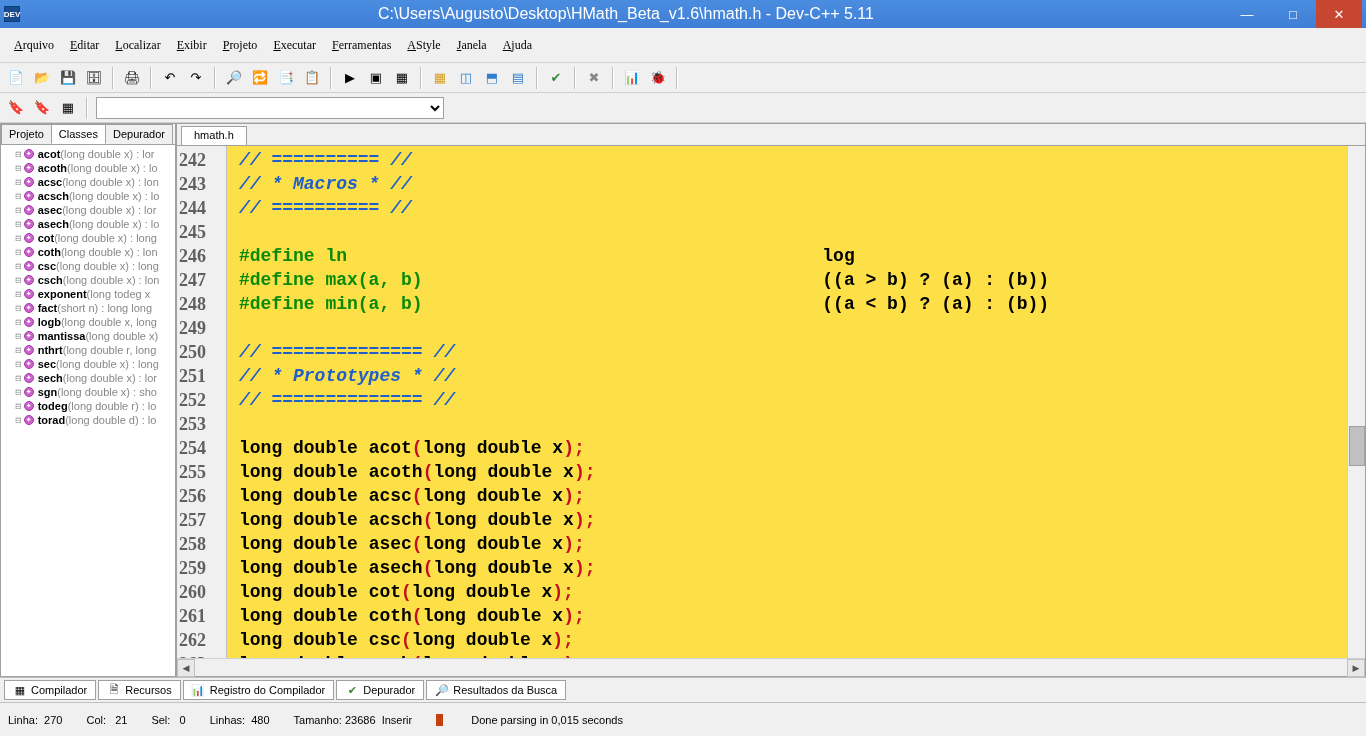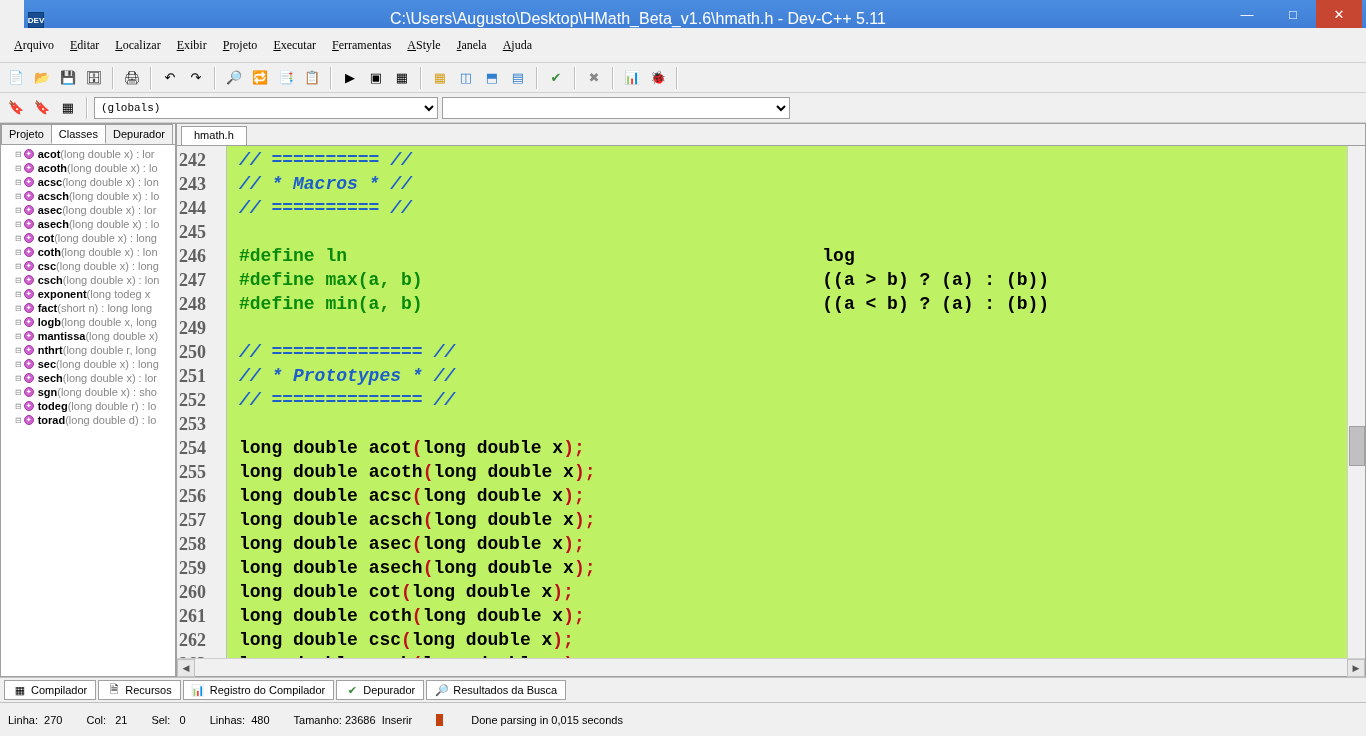--- a/index.html
+++ b/index.html
@@ -1,17 +1,17 @@
 <!DOCTYPE html>
 <html><head>
 <meta charset="utf-8">
 <style>
 * { margin: 0; padding: 0; box-sizing: border-box; }
 body { font-family: "Segoe UI", Tahoma, sans-serif; font-size: 12px; background: #f0f0f0; width: 1366px; height: 736px; overflow: hidden; display: flex; flex-direction: column; }
-.titlebar { background: linear-gradient(to bottom, #4a8de0, #3f7ed6); color: white; height: 28px; display: flex; align-items: flex-end; padding: 0 4px; margin-left: 24px; }
+.titlebar { background: linear-gradient(to bottom, #4a8de0, #3f7ed6); color: white; height: 28px; display: flex; align-items: center; padding: 0 4px; }
 .titlebar .icon { width: 16px; height: 16px; background: #1a4d8f; border: 1px solid #0a3d7a; margin-right: 8px; display: flex; align-items: center; justify-content: center; font-size: 8px; font-weight: bold; color: #fff;}
 .titlebar .title-text { flex: 1; text-align: center; font-size: 16px; }
 .window-controls { display: flex; height: 100%; }
 .win-btn { width: 46px; height: 100%; display: flex; align-items: center; justify-content: center; font-size: 13px; cursor: pointer; color: white; background: transparent; border: none; font-family: inherit;}
 .win-btn.close { background: #c74632; }
 .menubar { background: #f0f0f0; height: 35px; display: flex; align-items: center; padding: 0 6px; border-bottom: 1px solid #d0d0d0; font-family: Liberation Serif, serif; }
 .menuitem { padding: 2px 8px; cursor: pointer; }
 .menuitem u { text-decoration: underline; }
 .toolbar-row { background: #f0f0f0; height: 30px; display: flex; align-items: center; padding: 2px 4px; border-bottom: 1px solid #d0d0d0; gap: 2px; }
 .toolbtn { width: 24px; height: 24px; border: 1px solid transparent; display: flex; align-items: center; justify-content: center; cursor: pointer; background: #f0f0f0; font-size: 13px; }
@@ -21,21 +21,21 @@
 .main-area { flex: 1; display: flex; overflow: hidden; }
 .sidebar { width: 176px; background: #fff; border: 1px solid #a0a0a0; display: flex; flex-direction: column; }
 .sidebar-tabs { display: flex; border-bottom: 1px solid #a0a0a0; background: #f5f5f5; }
 .sidetab { padding: 3px 7px; border: 1px solid #a0a0a0; border-bottom: none; background: #f0f0f0; font-size: 11px; cursor: pointer; margin-right: -1px; }
 .sidetab.active { background: #fff; border-bottom: 1px solid #fff; position: relative; z-index: 2; }
 .sidebar-list { flex: 1; overflow: hidden; padding: 2px; font-size: 11px; }
 .class-item { white-space: nowrap; padding: 1px 4px 1px 12px; display: flex; align-items: center; cursor: pointer; }
 .class-item .bullet { width: 10px; height: 10px; border-radius: 50%; background: #d060d0; border: 1px solid #a040a0; margin-right: 4px; flex-shrink: 0; font-size:7px; line-height:8px; text-align:center; color:#fff;}
 .class-item .fn { font-weight: bold; color: #000; }
 .class-item .sig { color: #888; }
-.editor-area { flex: 1; display: flex; flex-direction: column; background: #bef264; border: 1px solid #a0a0a0; }
+.editor-area { flex: 1; display: flex; flex-direction: column; background: #fde047; border: 1px solid #a0a0a0; }
 .file-tabs { height: 22px; display: flex; background: #f0f0f0; padding-top: 2px; padding-left: 4px; border-bottom: 1px solid #a0a0a0;}
 .filetab { padding: 2px 12px; border: 1px solid #a0a0a0; border-bottom: none; background: #fff; font-size: 11px; cursor: pointer; }
 .code-container { flex: 1; display: flex; overflow: hidden; position: relative;}
 .gutter { width: 50px; background: #f0f0f0; text-align: right; padding: 2px 22px 2px 2px; color: #606060; font-family: Liberation Serif, serif; font-size: 18px; font-weight: bold; border-right: 1px solid #c0c0c0; line-height: 24px; }
 .code { flex: 1; padding: 2px 0 2px 12px; font-family: Consolas, "Courier New", monospace; font-size: 18px; font-weight: bold; line-height: 24px; white-space: pre; overflow: hidden; }
 .cm-comment { color: #1e5fcc; font-style: italic; }
 .cm-keyword { color: #000; font-weight: bold; }
 .cm-preproc { color: #0a8a0a; }
 .cm-paren { color: #c01020; }
 .cm-text { color: #000; }
@@ -108,23 +108,20 @@
   <div class="toolbtn">📊</div>
   <div class="toolbtn" style="color:#c03030;">🐞</div>
   <div class="toolsep"></div>
 </div>
 
 <div class="toolbar-row toolbar2">
   <div class="toolbtn" style="color:#d4a020;">🔖</div>
   <div class="toolbtn" style="color:#3a8a3a;">🔖</div>
   <div class="toolbtn">▦</div>
   <div class="toolsep"></div>
-  <select style="width:344px;">
-    <option>(globals)</option>
-  </select>
   <select style="width:348px;margin-left:2px;">
     <option></option>
   </select>
 </div>
 
 <div class="main-area">
 
   <div class="sidebar">
     <div class="sidebar-tabs">
       <div class="sidetab">Projeto</div>

